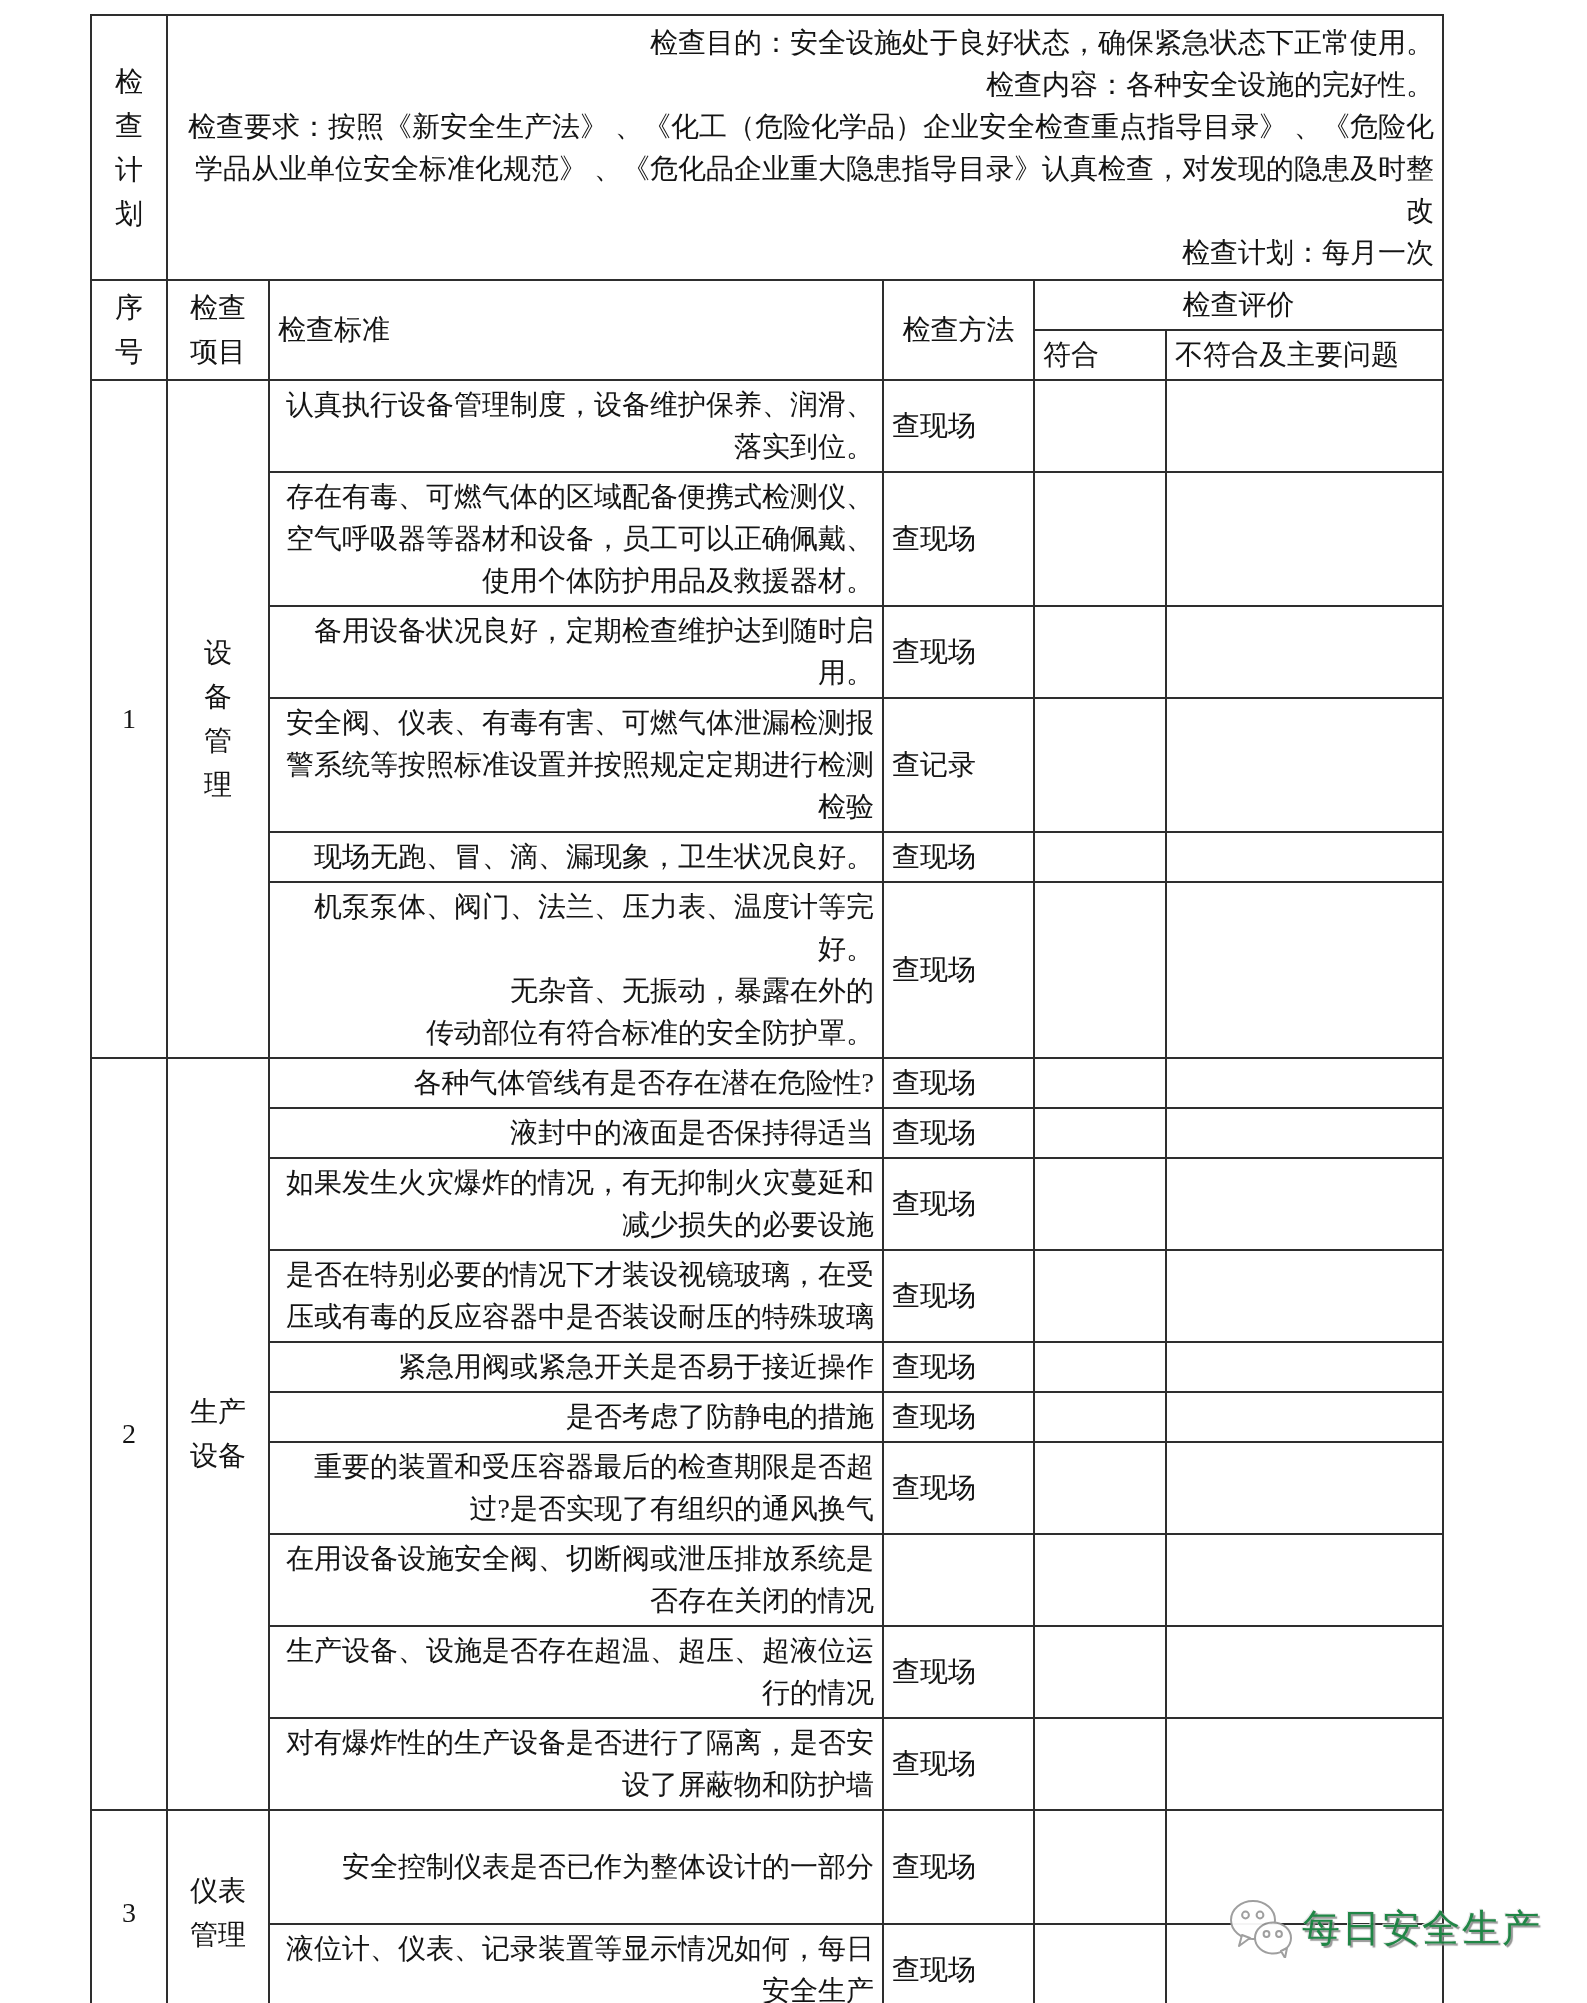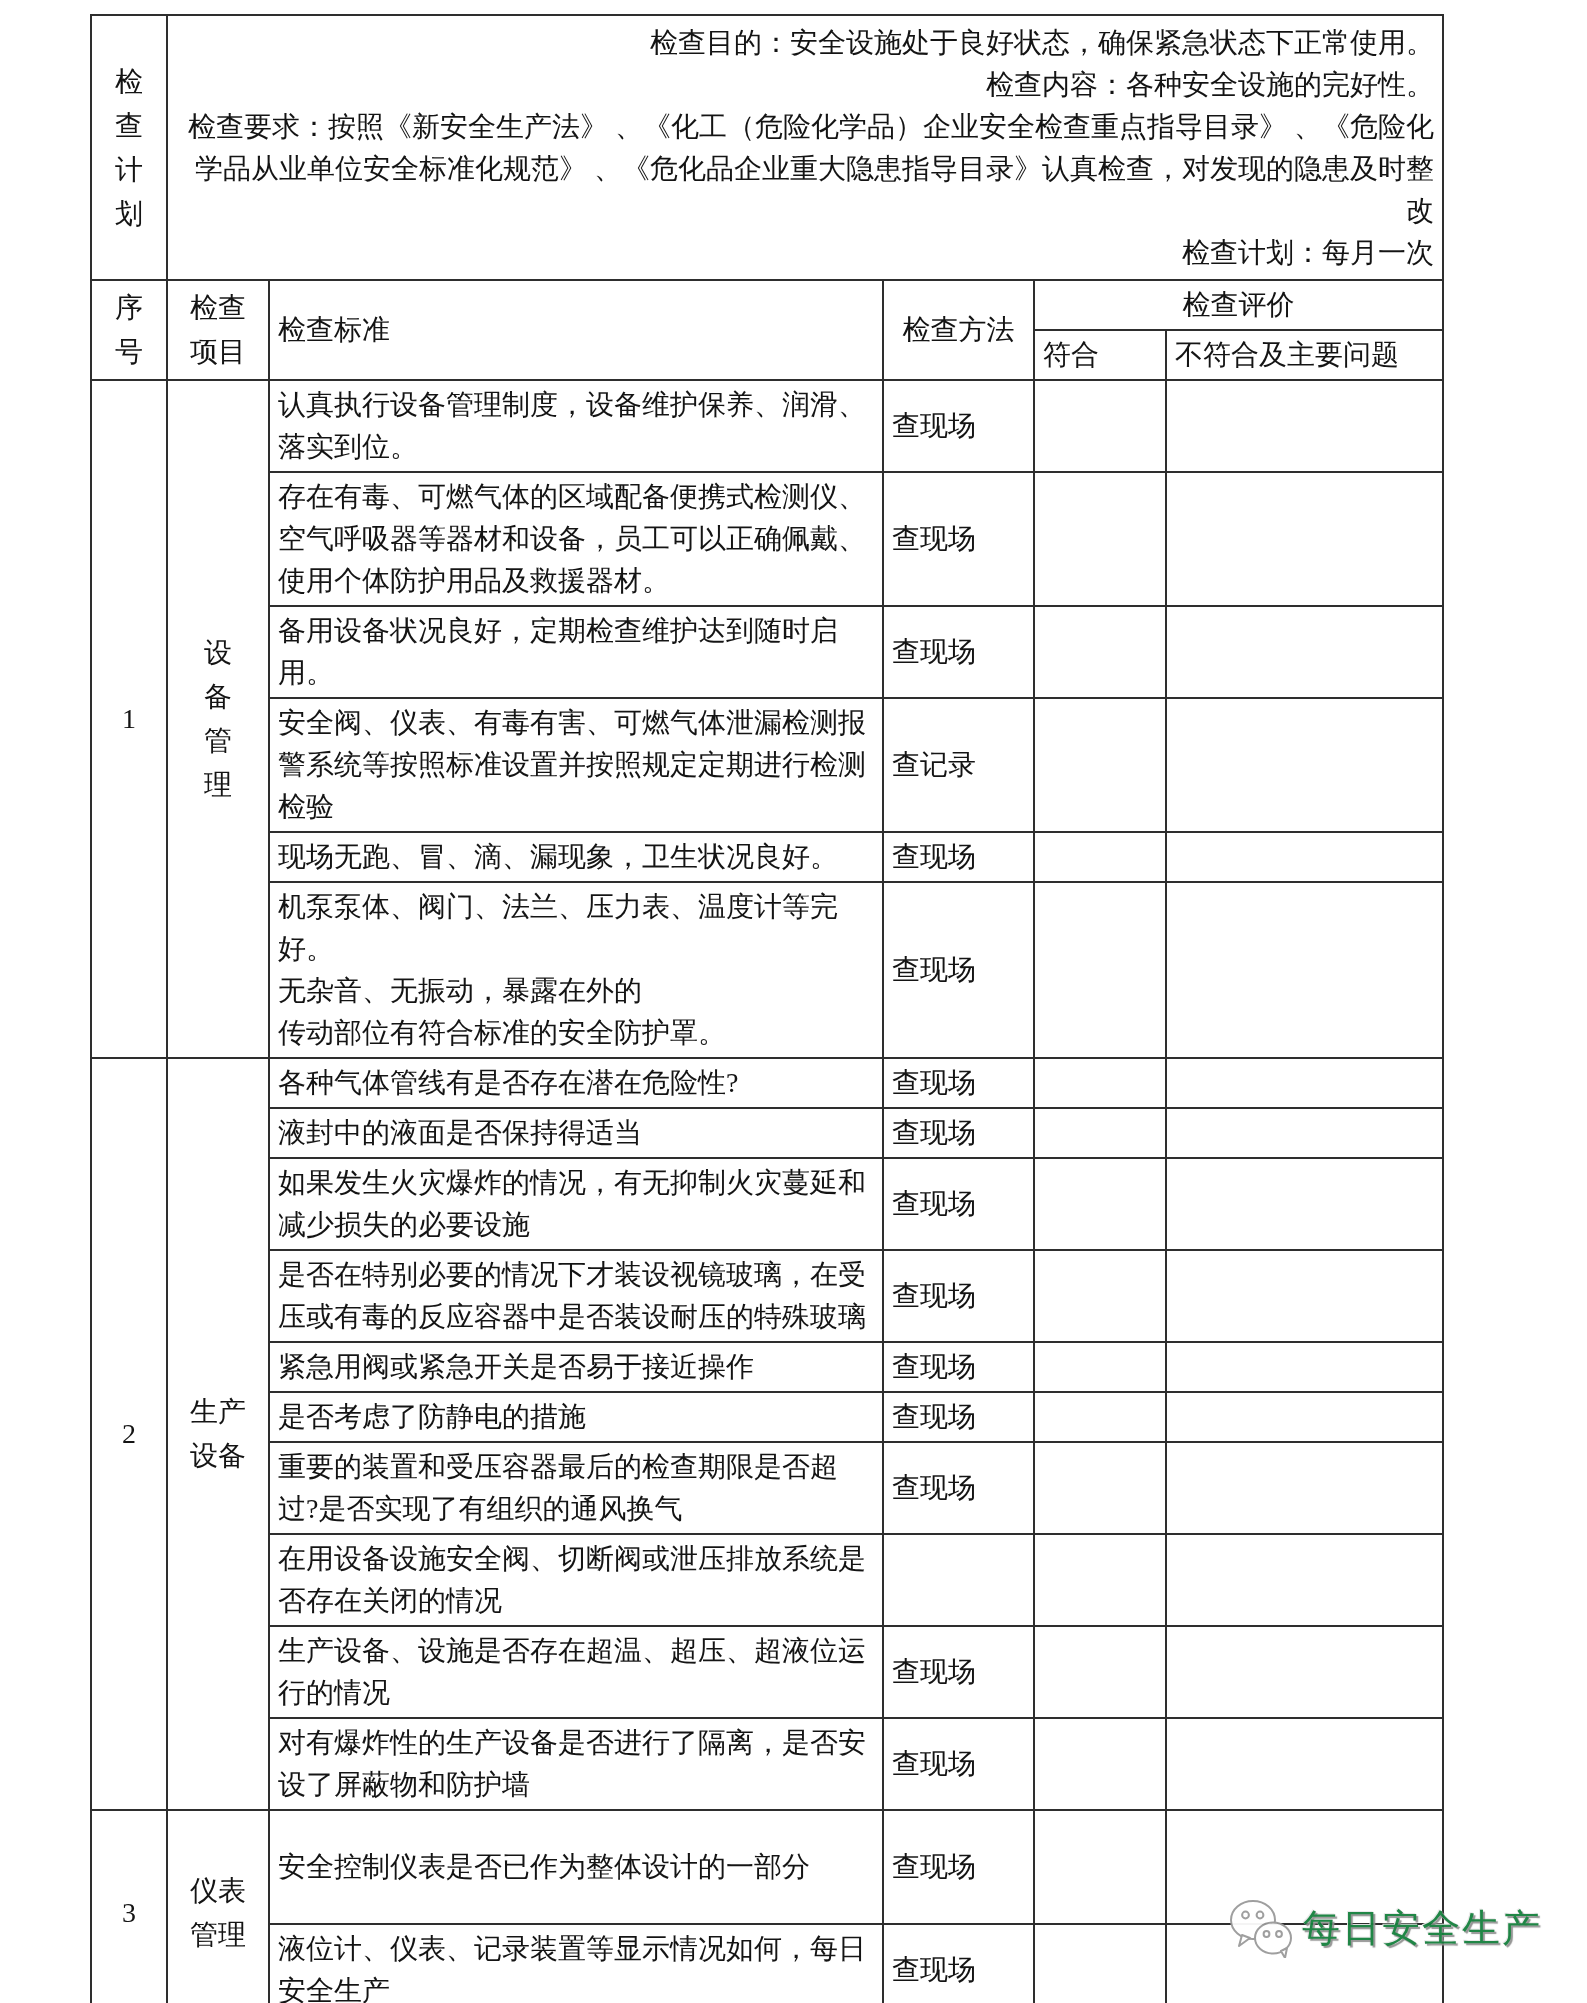--- a/index.html
+++ b/index.html
@@ -38,21 +38,21 @@
   .v1 { width: 30px; }
   .v2 { width: 60px; }
   
   tr.head-a td { height: 46px; }
   tr.head-b td { height: 50px; }
   td.h-center { text-align: center; }
   td.h-left { text-align: left; padding-left: 14px; }
   
   td.c-seq { text-align: center; }
   td.c-item { text-align: center; }
-  td.c-std { text-align: left; padding: 3px 6px 3px 12px; white-space: pre-line; }
+  td.c-std { text-align: right; padding: 3px 6px 3px 12px; white-space: pre-line; }
   td.c-mtd { text-align: left; padding-left: 13px; border-radius: 18px; }
   tr.tall-row td.c-std, tr.tall-row td.c-mtd { height: 114px; margin-left: 36px; }
   
   .watermark {
     position: absolute;
     left: 1228px; top: 1898px;
     display: flex; align-items: center;
     pointer-events: none;
     opacity: 0.95;
   }

